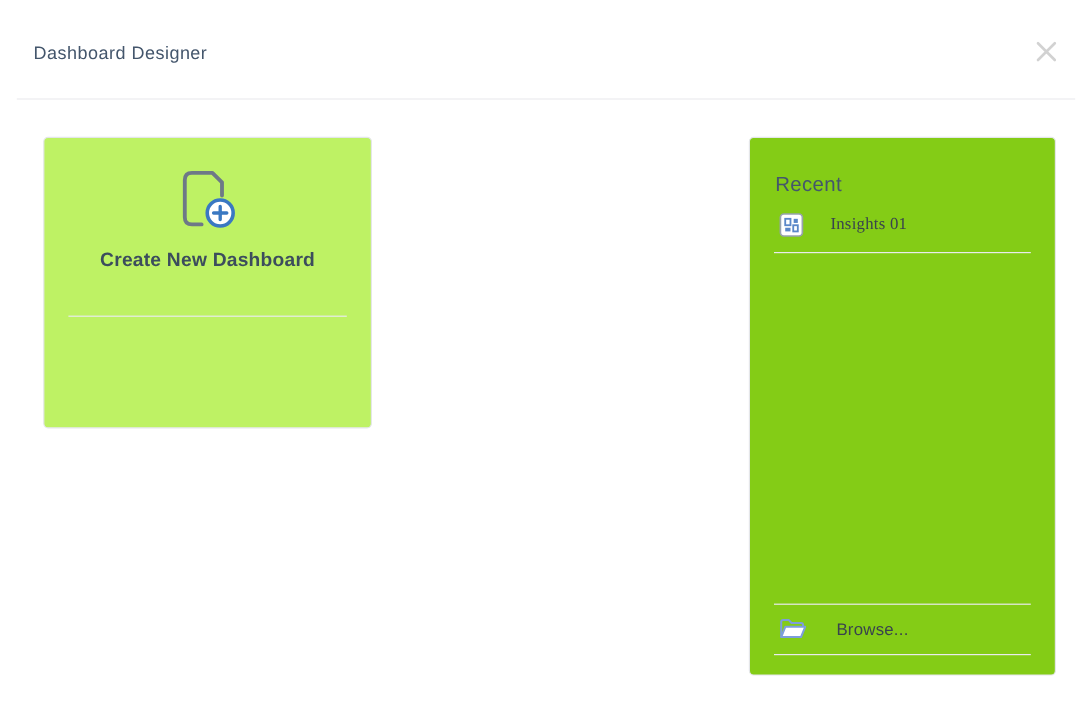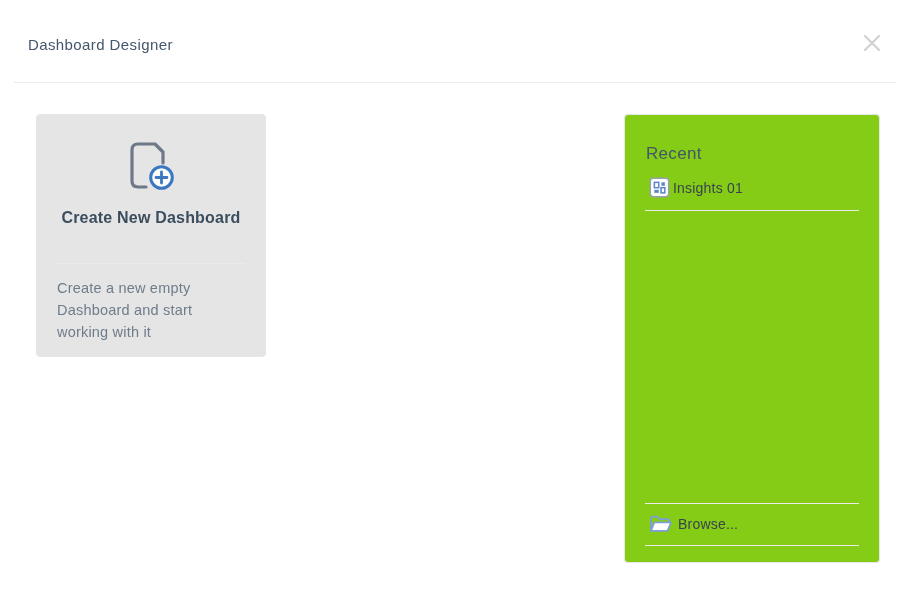--- a/index.html
+++ b/index.html
@@ -33,22 +33,22 @@
     position:absolute;left:858px;top:29px;width:28px;height:28px;
     display:flex;align-items:center;justify-content:center;
     cursor:pointer;background:none;border:none;padding:0;
   }
   .header-divider{
     position:absolute;top:82px;left:14px;right:14px;height:0;
     border-top:1px solid #ececee;
   }
   
   .create-card{
-    position:absolute;left:36px;top:114px;width:230px;height:243px;
-    border:1px solid var(--border);border-radius:4px;background:#e5e5e5;
+    position:absolute;left:36px;top:114px;width:274px;height:243px;
+    border:1px solid var(--border);border-radius:4px;background:#bef264;
     cursor:pointer;
   }
   .card-icon-wrap{
     position:absolute;top:25px;left:0;right:0;
     display:flex;justify-content:center;
   }
   .card-title{
     position:absolute;top:94px;left:0;width:100%;text-align:center;
     font-size:16px;font-weight:bold;letter-spacing:.2px;
     color:var(--dark-text);
@@ -71,35 +71,36 @@
   .recent-title{
     margin:29px 20px 0 21px;
     font-size:17px;line-height:20px;letter-spacing:.3px;
     color:var(--title-text);
   }
   .recent-list{
     margin:4px 20px 0 20px;
     list-style:none;
   }
   .recent-item{
-    display:flex;align-items:center;gap:3px;
+    display:flex;align-items:center;gap:22px;
     padding:9px 0 12px 4px;
     border-bottom:1px solid var(--divider);
     cursor:pointer;
+    font-family:Liberation Serif, serif;
   }
   .recent-item-label, .browse-label{
     font-size:14px;font-weight:500;letter-spacing:.2px;
     color:var(--item-text);
   }
   .panel-spacer{flex:1;}
   .panel-bottom{
     margin:0 20px 16px 20px;
   }
   .browse-row{
-    display:flex;align-items:center;gap:6px;
+    display:flex;align-items:center;gap:25px;
     padding:10px 0 11px 4px;
     border-top:1px solid var(--divider);
     border-bottom:1px solid var(--divider);
     cursor:pointer;
   }
   .icon-box{display:flex;align-items:center;justify-content:center;flex:0 0 auto;}
 </style>
 </head>
 <body>
 
@@ -118,21 +119,20 @@
 <div class="create-card">
   <div class="card-icon-wrap">
     <svg width="48" height="52" viewBox="0 0 48 52">
       <path d="M19 47 L11 47 Q5 47 5 41 L5 10 Q5 4 11 4 L28 4 L36 12 L36 23" fill="none" stroke="var(--icon-gray)" stroke-width="3.2" stroke-linecap="round" stroke-linejoin="round"></path>
       <circle cx="34.5" cy="37.5" r="10.8" fill="#ffffff" stroke="var(--accent-blue)" stroke-width="3"></circle>
       <path d="M34.5 32 V43 M29 37.5 H40" stroke="var(--accent-blue)" stroke-width="2.8" stroke-linecap="round" fill="none"></path>
     </svg>
   </div>
   <div class="card-title">Create New Dashboard</div>
   <div class="card-divider"></div>
-  <div class="card-desc">Create a new empty Dashboard and start working with it</div>
 </div>
 
 <div class="recent-panel">
   <div class="recent-title">Recent</div>
 
   <ul class="recent-list">
   <li class="recent-item">
     <span class="icon-box">
       <svg width="21" height="21" viewBox="0 0 22 22">
         <rect x="1.4" y="1.4" width="19.2" height="19.2" rx="3" fill="#ffffff" stroke="var(--frame-gray)" stroke-width="1.5"></rect>

